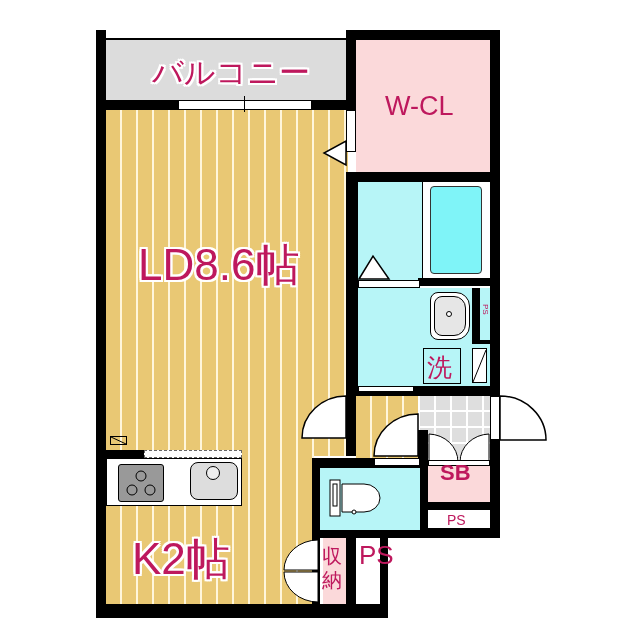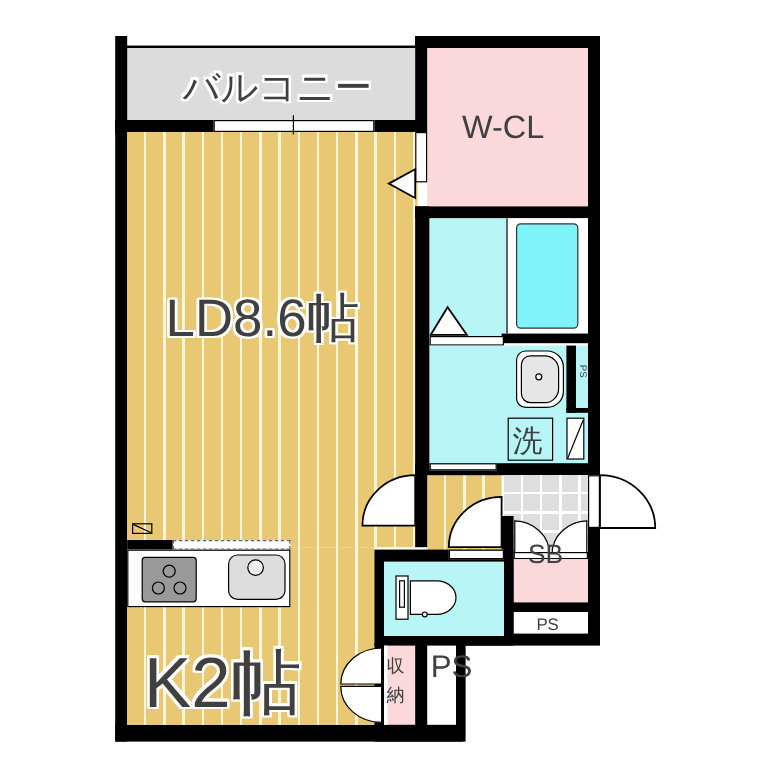--- a/index.html
+++ b/index.html
@@ -4,21 +4,21 @@
 <style>
   html,body{margin:0;padding:0;background:#ffffff;}
   body{width:640px;height:640px;position:relative;overflow:hidden;font-family:"Liberation Sans",sans-serif;}
   .abs{position:absolute;box-sizing:border-box;}
   .wall{background:#000;}
   .floor{background-color:#e9c874;background-image:repeating-linear-gradient(90deg,transparent 0,transparent 14px,#fff6dc 14px,#fff6dc 16px);}
   .aqua{background:#b7f5f7;}
   .pink{background:#fbd9da;}
   .gray{background:#dcdcdc;}
   .tile{background-color:#dedede;background-image:repeating-linear-gradient(0deg,transparent 0,transparent 14px,#fff 14px,#fff 16px),repeating-linear-gradient(90deg,transparent 0,transparent 14px,#fff 14px,#fff 16px);}
-  .lbl{position:absolute;color:#404040;white-space:nowrap;}
+  .lbl{position:absolute;color:#be185d;white-space:nowrap;}
   .outlined{text-shadow:-2px -2px 0 #fff,2px -2px 0 #fff,-2px 2px 0 #fff,2px 2px 0 #fff,0 2px 0 #fff,0 -2px 0 #fff,2px 0 0 #fff,-2px 0 0 #fff;}
   svg{position:absolute;overflow:visible;}
 </style>
 </head>
 <body>
 
 <div class="abs gray" style="left:100px;top:38px;width:248px;height:62px;border-top:2px solid #000;"></div>
 <div class="abs wall" style="left:96px;top:30px;width:10px;height:82px;"></div>
 <div class="lbl outlined" style="left:152px;top:52px;font-size:31px;">バルコニー</div>
 
@@ -79,21 +79,21 @@
 <div class="abs" style="left:490px;top:396px;width:10px;height:44px;background:#fff;border:1px solid #000;"></div>
 <svg style="left:500px;top:396px;" width="48" height="46">
     <path d="M0,0 A46,44 0 0 1 46,44 L0,44 Z" fill="#fff" stroke="#000" stroke-width="1.5"></path>
   </svg>
 <svg style="left:428px;top:432px;" width="62" height="32">
     <path d="M1,31 L1,2 A30,28 0 0 1 30,30 Z" fill="#fff" stroke="#000"></path>
     <path d="M61,31 L61,2 A30,28 0 0 0 32,30 Z" fill="#fff" stroke="#000"></path>
   </svg>
 <div class="abs" style="left:428px;top:460px;width:62px;height:6px;background:#fff;border:1px solid #000;"></div>
 <div class="abs pink" style="left:428px;top:466px;width:62px;height:36px;"></div>
-<div class="lbl" style="left:440px;top:449px;font-size:22px;">SB</div>
+<div class="lbl" style="left:440px;top:460px;font-size:22px;font-weight:bold;">SB</div>
 <div class="abs wall" style="left:418px;top:502px;width:82px;height:8px;"></div>
 <div class="abs" style="left:428px;top:510px;width:62px;height:18px;background:#fff;"></div>
 <div class="lbl" style="left:447px;top:512px;font-size:14px;">PS</div>
 <div class="abs wall" style="left:386px;top:528px;width:114px;height:10px;"></div>
 
 <div class="abs wall" style="left:346px;top:394px;width:10px;height:62px;"></div>
 <svg style="left:302px;top:396px;" width="46" height="46">
     <path d="M44,0 A44,42 0 0 0 0,42 L44,42 Z" fill="#fff" stroke="#000" stroke-width="1.5"></path>
   </svg>
 <svg style="left:374px;top:414px;" width="46" height="46">
@@ -105,21 +105,21 @@
 <div class="abs" style="left:374px;top:458px;width:46px;height:8px;background:#fff;border:1px solid #000;"></div>
 <svg style="left:326px;top:478px;" width="60" height="40">
     <path d="M16,6 L38,6 A16,14 0 0 1 38,34 L16,34 Z" fill="#fff" stroke="#000"></path>
     <rect x="4" y="2" width="10" height="36" fill="#fff" stroke="#000"></rect>
     <rect x="7" y="6" width="4" height="22" fill="#fff" stroke="#000"></rect>
     <circle cx="28" cy="34" r="2" fill="#fff" stroke="#000"></circle>
   </svg>
 
 <div class="abs wall" style="left:312px;top:536px;width:76px;height:82px;"></div>
 <div class="abs pink" style="left:320px;top:538px;width:26px;height:66px;border-left:3px solid #fff;"></div>
-<div class="lbl" style="left:322px;top:544px;font-size:15px;line-height:24px;width:22px;white-space:normal;">収納</div>
+<div class="lbl" style="left:322px;top:544px;font-size:20px;line-height:24px;width:22px;white-space:normal;">収納</div>
 <div class="abs" style="left:356px;top:538px;width:24px;height:66px;background:#fff;"></div>
 <div class="lbl" style="left:359px;top:540px;font-size:26px;line-height:30px;width:20px;white-space:normal;">PS</div>
 <svg style="left:282px;top:538px;" width="38" height="66">
     <path d="M36,2 A34,30 0 0 0 2,32 L36,32 Z" fill="#fff" stroke="#000"></path>
     <path d="M36,64 A34,30 0 0 1 2,34 L36,34 Z" fill="#fff" stroke="#000"></path>
   </svg>
 
 <div class="abs wall" style="left:106px;top:450px;width:38px;height:8px;"></div>
 <div class="abs" style="left:144px;top:450px;width:98px;height:8px;border:1px dashed #666;background:#fff;"></div>
 <svg style="left:110px;top:436px;" width="18" height="10">
@@ -130,13 +130,13 @@
 <div class="abs" style="left:118px;top:464px;width:46px;height:38px;background:#999;border:1px solid #000;border-radius:3px;"></div>
 <svg style="left:118px;top:464px;" width="46" height="38">
     <circle cx="23" cy="12" r="5" fill="none" stroke="#000"></circle>
     <circle cx="14" cy="26" r="5" fill="none" stroke="#000"></circle>
     <circle cx="32" cy="26" r="5" fill="none" stroke="#000"></circle>
   </svg>
 <div class="abs" style="left:190px;top:462px;width:48px;height:38px;background:#ddd;border:1px solid #000;border-radius:8px;"></div>
 <div class="abs" style="left:206px;top:466px;width:14px;height:14px;border:1px solid #000;border-radius:50%;background:#eee;"></div>
 
 <div class="lbl outlined" style="left:138px;top:236px;font-size:44px;">LD8.6帖</div>
-<div class="lbl outlined" style="left:120px;top:530px;font-size:59px;">K2帖</div>
+<div class="lbl outlined" style="left:132px;top:530px;font-size:44px;">K2帖</div>
 
 </body></html>

